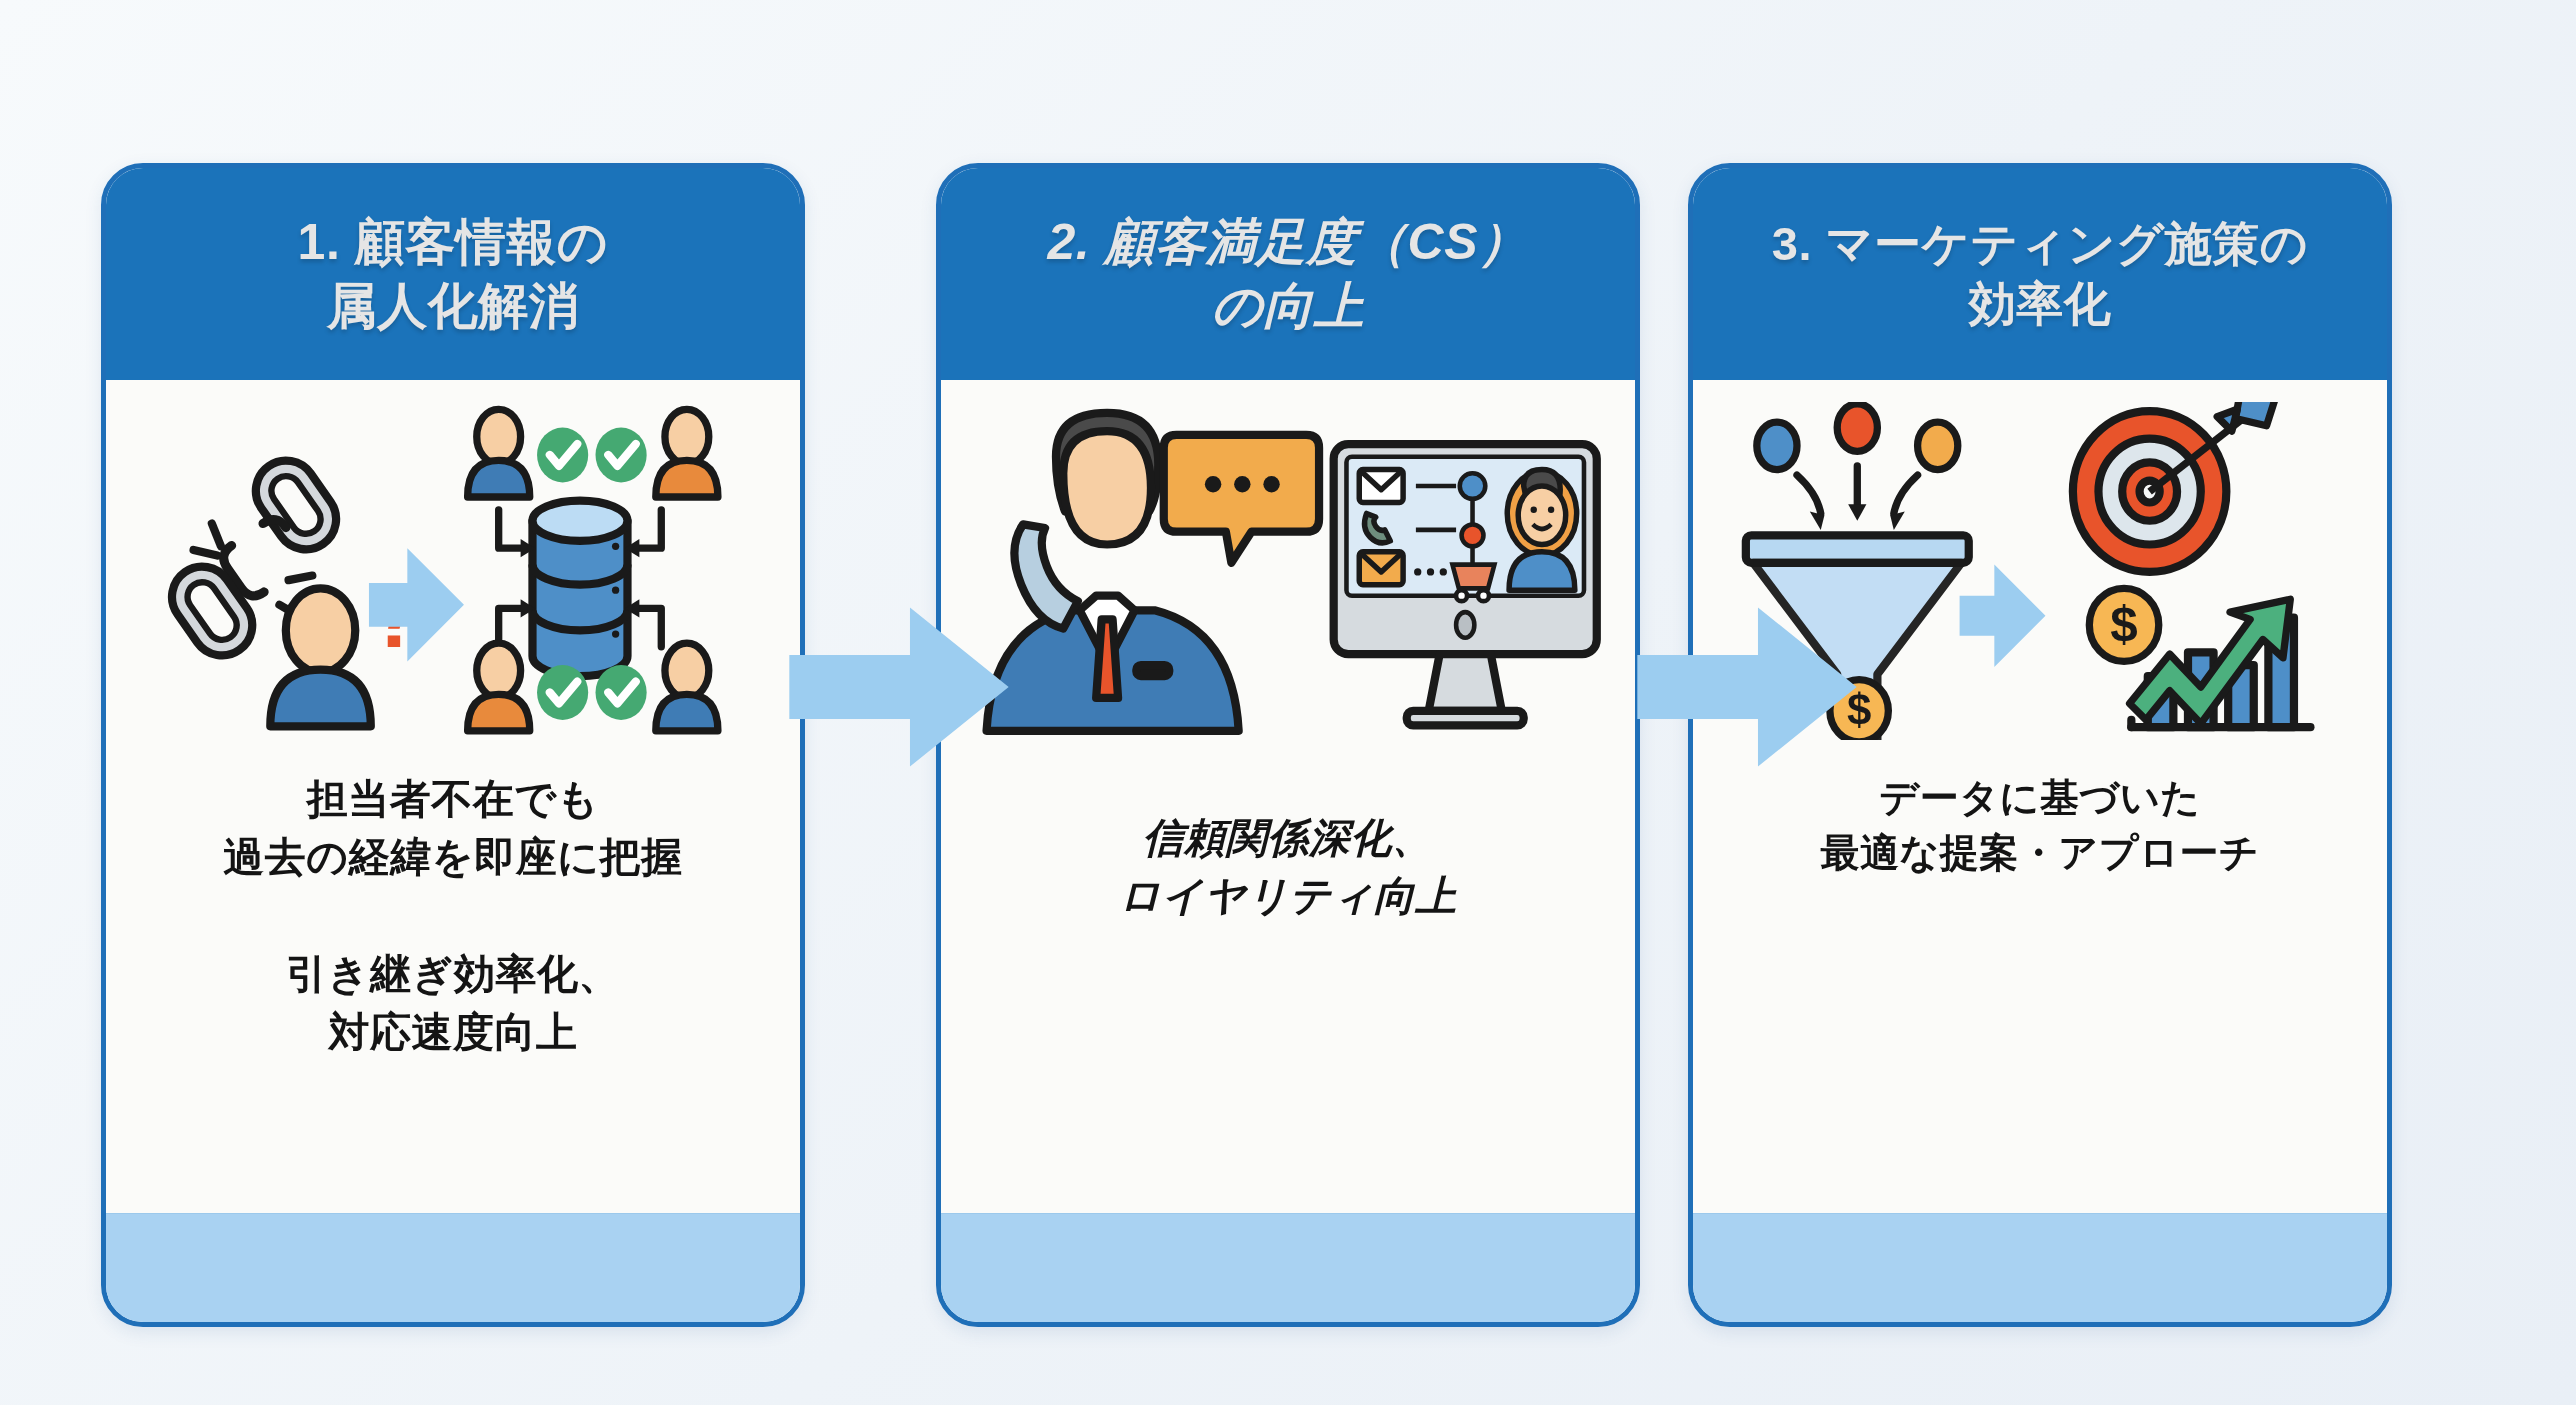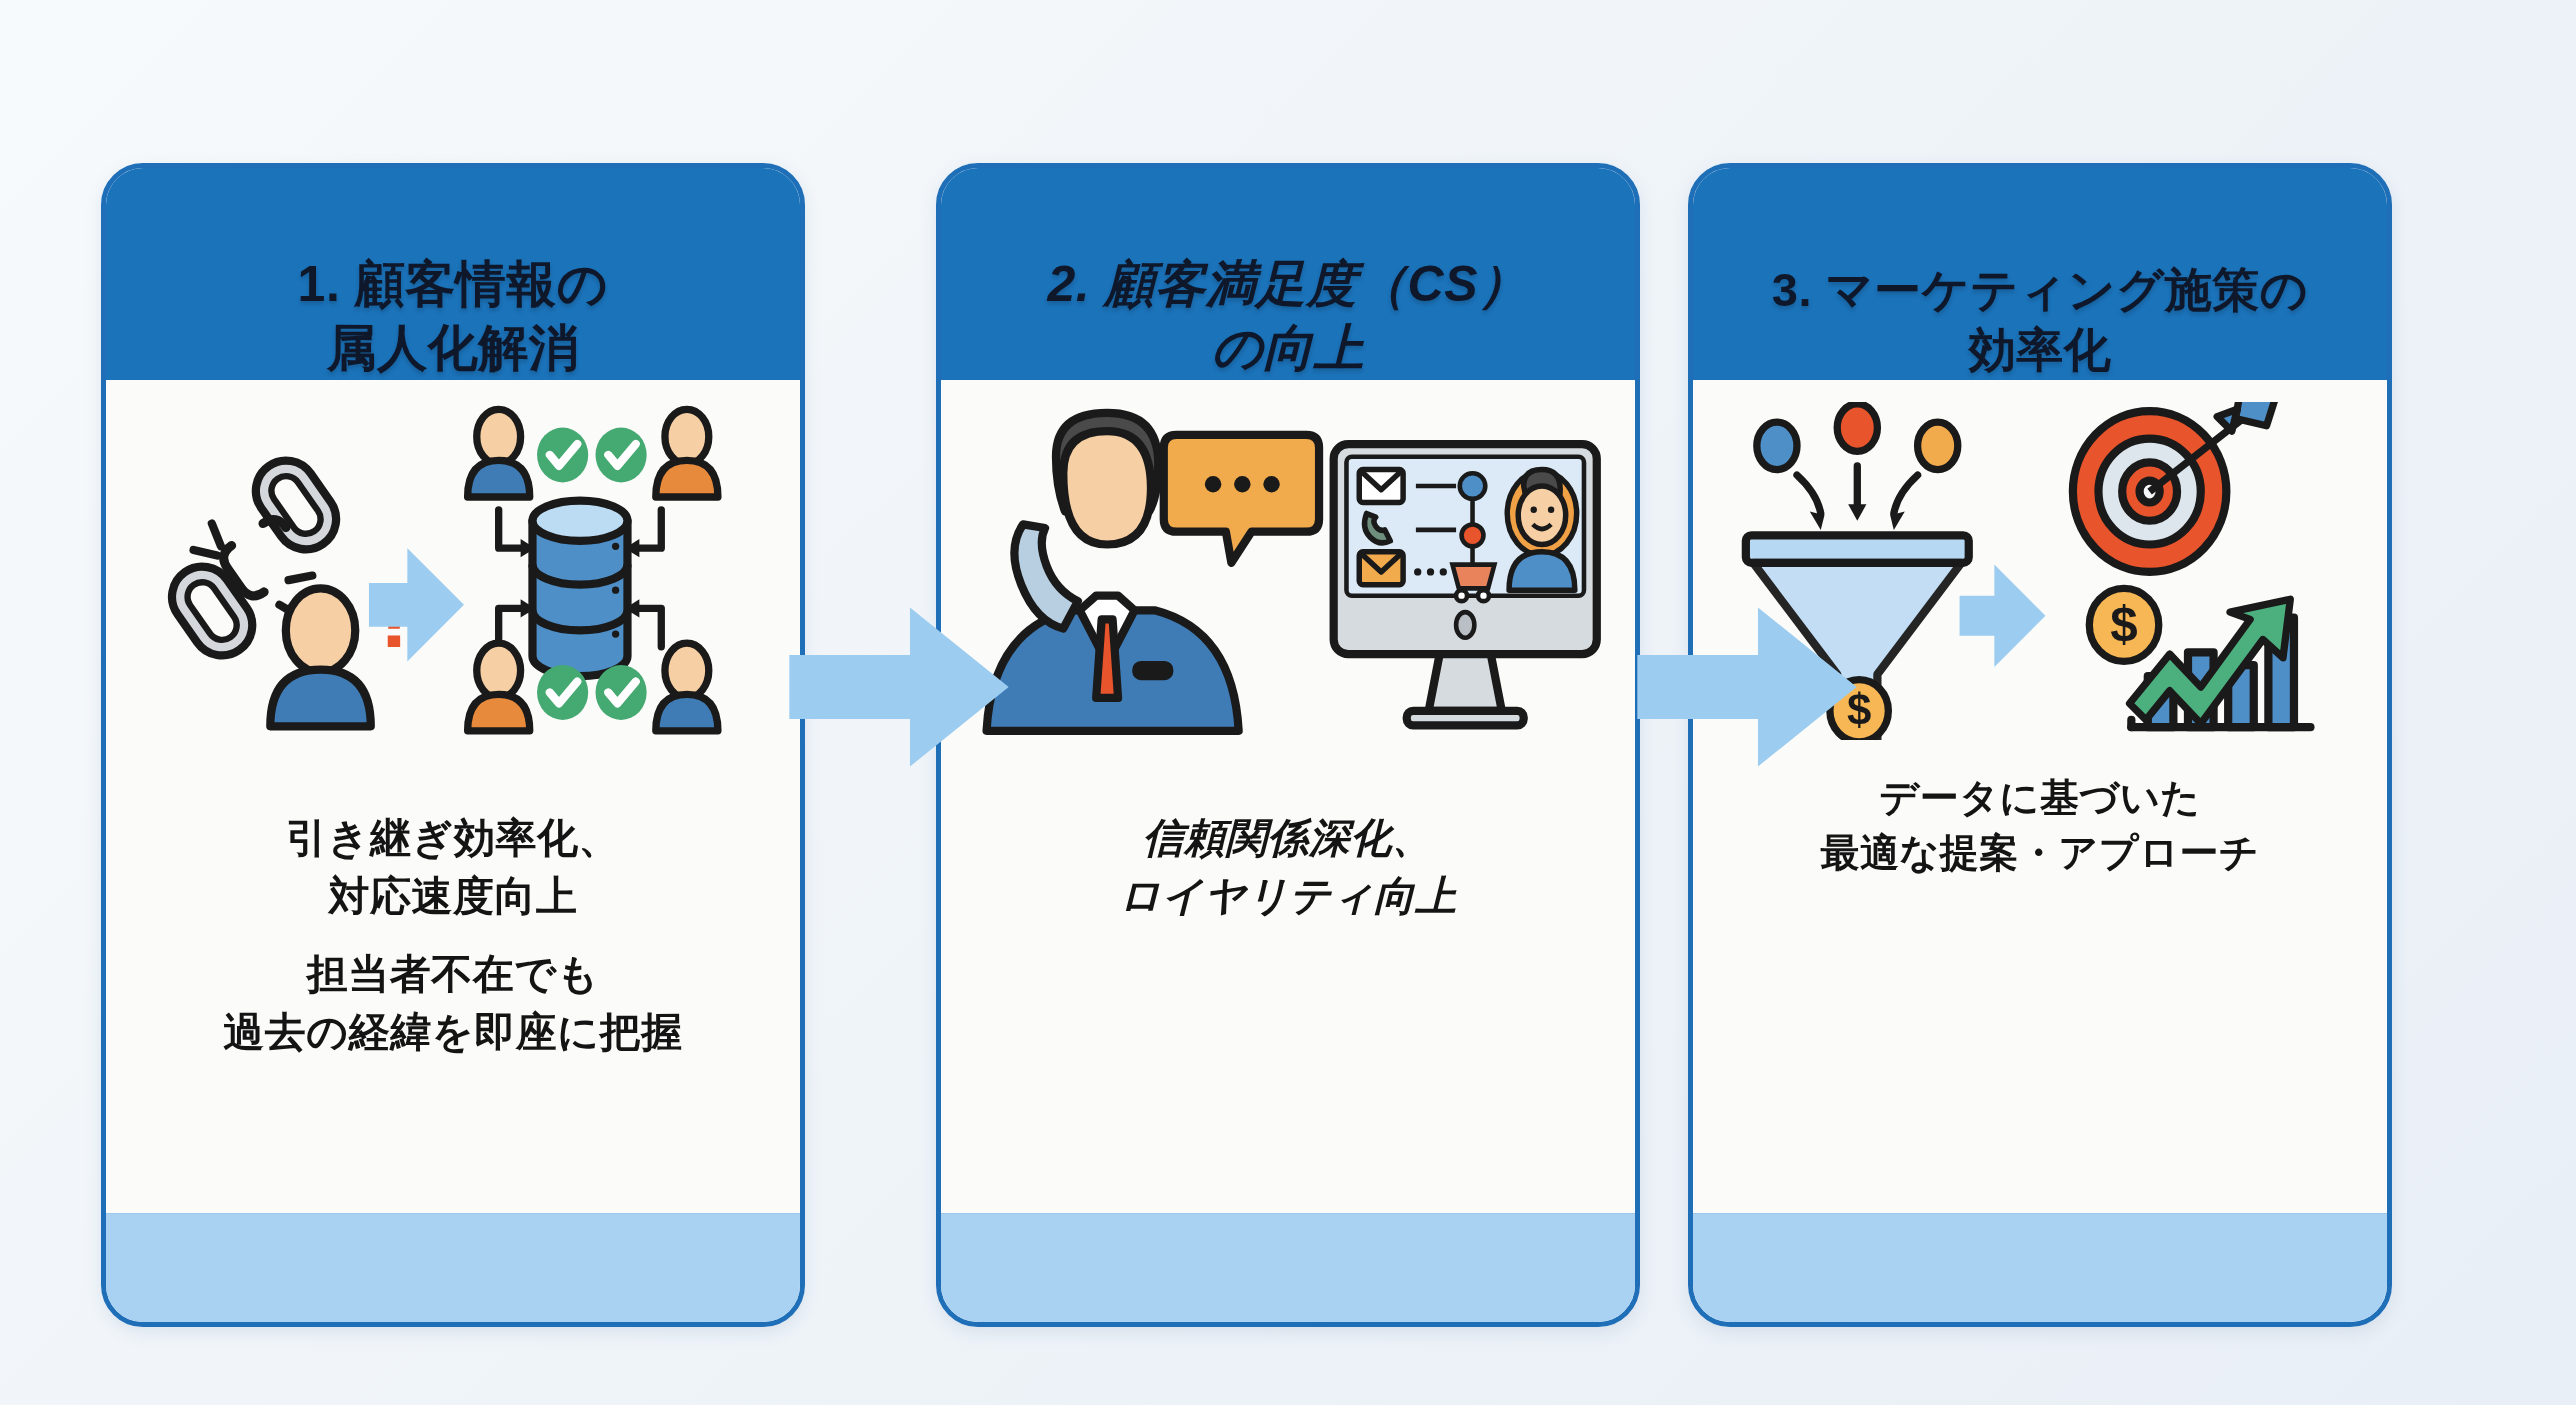--- a/index.html
+++ b/index.html
@@ -37,23 +37,23 @@
     flex-direction: column;
   }
   .card-1 { left: 101px; }
   .card-2 { left: 936px; font-style: italic; }
   .card-3 { left: 1688px; }
 
   .card-header {
     flex: 0 0 auto;
     height: 212px;
     background: #1b73ba;
-    color: #0f172a;
+    color: #e5e5e5;
     display: flex;
-    align-items: flex-end;
+    align-items: center;
     justify-content: center;
     text-align: center;
     padding: 0 24px;
     box-sizing: border-box;
   }
   .card-header .title {
     font-size: 50px;
     font-weight: bold;
     line-height: 1.28;
     letter-spacing: 0.5px;
@@ -205,24 +205,24 @@
             <ellipse cx="534" cy="58" rx="28" ry="30" fill="#45a972"></ellipse>
             <path d="M520 58 l10 12 l20 -24" stroke="#ffffff" stroke-width="9" fill="none" stroke-linecap="round" stroke-linejoin="round"></path>
             <ellipse cx="470" cy="318" rx="28" ry="30" fill="#45a972"></ellipse>
             <path d="M456 318 l10 12 l20 -24" stroke="#ffffff" stroke-width="9" fill="none" stroke-linecap="round" stroke-linejoin="round"></path>
             <ellipse cx="534" cy="318" rx="28" ry="30" fill="#45a972"></ellipse>
             <path d="M520 318 l10 12 l20 -24" stroke="#ffffff" stroke-width="9" fill="none" stroke-linecap="round" stroke-linejoin="round"></path>
           </g>
         </svg>
       </div>
 
+      <div class="para para-primary">担当者不在でも
+過去の経緯を即座に把握</div>
       <div class="para para-secondary">引き継ぎ効率化、
 対応速度向上</div>
-      <div class="para para-primary">担当者不在でも
-過去の経緯を即座に把握</div>
     </div>
     <div class="card-footer"></div>
   </div>
 
   <div class="card card-2">
     <div class="card-header">
       <div class="title">2. 顧客満足度（CS）
 の向上</div>
     </div>
     <div class="card-body">

